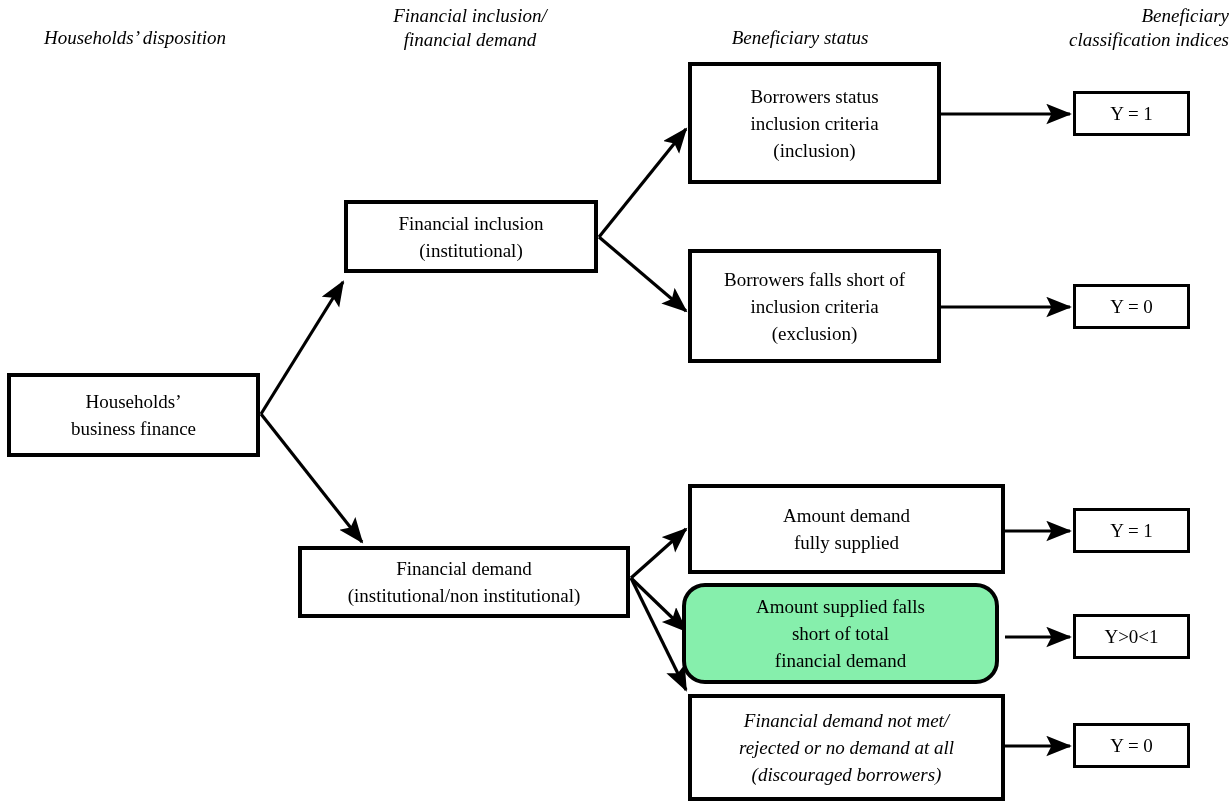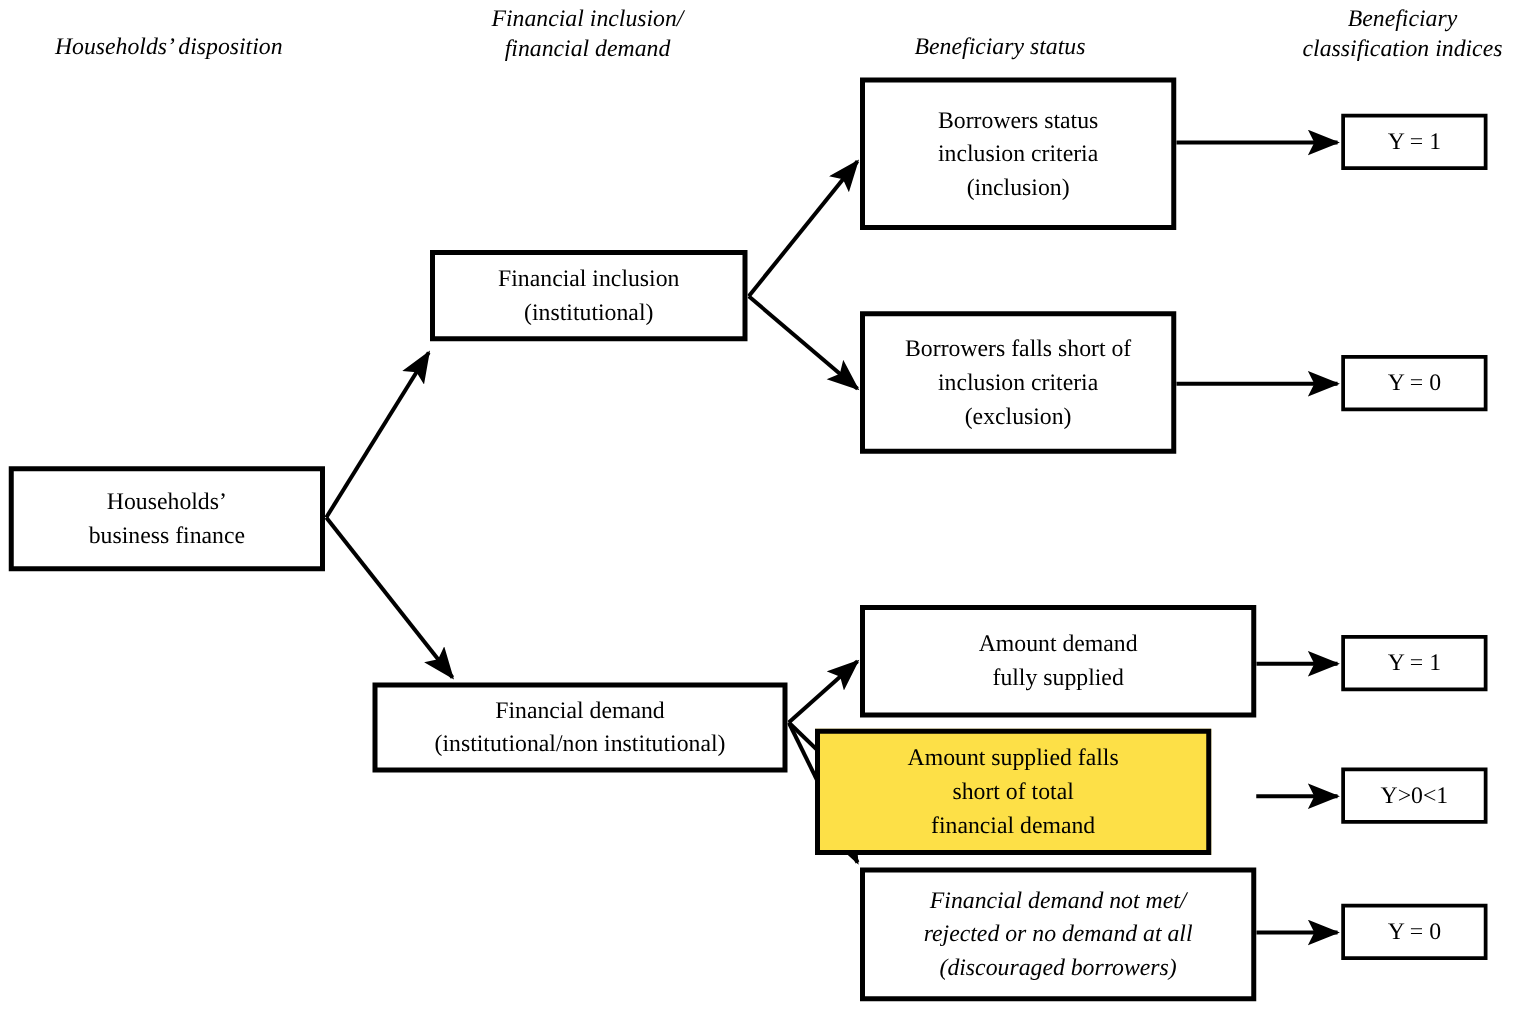--- a/index.html
+++ b/index.html
@@ -80,39 +80,39 @@
         <line x1="1005" y1="637" x2="1070" y2="637" stroke="#000000" stroke-width="3.2" marker-end="url(#arrowhead)"></line>
         <line x1="1005" y1="746" x2="1070" y2="746" stroke="#000000" stroke-width="3.2" marker-end="url(#arrowhead)"></line>
       </g>
   </svg>
 
   <div id="header-layer">
       <div class="col-header" style="left: 20px; top: 26px; width: 230px;">Households’ disposition</div>
       <div class="col-header" style="left: 355px; top: 4px; width: 230px;">Financial inclusion/
 financial demand</div>
       <div class="col-header" style="left: 685px; top: 26px; width: 230px;">Beneficiary status</div>
-      <div class="col-header" style="left: 1015px; top: 4px; width: 214px;">Beneficiary
+      <div class="col-header" style="left: 1015px; top: 4px; width: 214px; text-align: right;">Beneficiary
 classification indices</div>
     </div>
   <div id="node-layer">
       <div class="node" style="left: 7px; top: 373px; width: 253px; height: 84px; border-color: rgb(0, 0, 0); background: rgb(255, 255, 255);"><span>Households’
 business finance</span></div>
       <div class="node" style="left: 344px; top: 200px; width: 254px; height: 73px; border-color: rgb(0, 0, 0); background: rgb(255, 255, 255);"><span>Financial inclusion
 (institutional)</span></div>
       <div class="node" style="left: 298px; top: 546px; width: 332px; height: 72px; border-color: rgb(0, 0, 0); background: rgb(255, 255, 255);"><span>Financial demand
 (institutional/non institutional)</span></div>
       <div class="node" style="left: 688px; top: 62px; width: 253px; height: 122px; border-color: rgb(0, 0, 0); background: rgb(255, 255, 255);"><span>Borrowers status
 inclusion criteria
 (inclusion)</span></div>
       <div class="node" style="left: 688px; top: 249px; width: 253px; height: 114px; border-color: rgb(0, 0, 0); background: rgb(255, 255, 255);"><span>Borrowers falls short of
 inclusion criteria
 (exclusion)</span></div>
       <div class="node" style="left: 688px; top: 484px; width: 317px; height: 90px; border-color: rgb(0, 0, 0); background: rgb(255, 255, 255);"><span>Amount demand
 fully supplied</span></div>
-      <div class="node" style="left: 652px; top: 583px; width: 317px; height: 101px; border-color: rgb(0, 0, 0); background: #fde047;"><span>Amount supplied falls
+      <div class="node" style="left: 682px; top: 583px; width: 317px; height: 101px; border-color: rgb(0, 0, 0); background: #86efac; border-radius: 23px;"><span>Amount supplied falls
 short of total
 financial demand</span></div>
       <div class="node" style="left: 688px; top: 694px; width: 317px; height: 107px; border-color: rgb(0, 0, 0); background: rgb(255, 255, 255); font-style: italic;"><span>Financial demand not met/
 rejected or no demand at all
 (discouraged borrowers)</span></div>
       <div class="node small" style="left: 1073px; top: 91px; width: 117px; height: 45px; border-color: rgb(0, 0, 0); background: rgb(255, 255, 255);"><span>Y = 1</span></div>
       <div class="node small" style="left: 1073px; top: 284px; width: 117px; height: 45px; border-color: rgb(0, 0, 0); background: rgb(255, 255, 255);"><span>Y = 0</span></div>
       <div class="node small" style="left: 1073px; top: 508px; width: 117px; height: 45px; border-color: rgb(0, 0, 0); background: rgb(255, 255, 255);"><span>Y = 1</span></div>
       <div class="node small" style="left: 1073px; top: 614px; width: 117px; height: 45px; border-color: rgb(0, 0, 0); background: rgb(255, 255, 255);"><span>Y&gt;0&lt;1</span></div>
       <div class="node small" style="left: 1073px; top: 723px; width: 117px; height: 45px; border-color: rgb(0, 0, 0); background: rgb(255, 255, 255);"><span>Y = 0</span></div>

